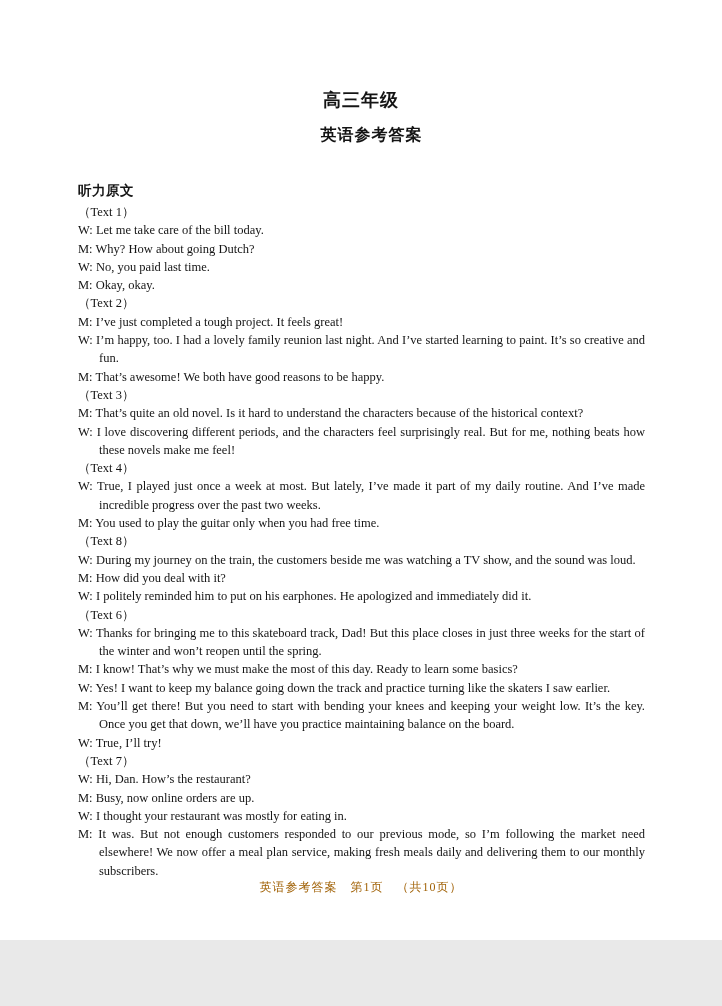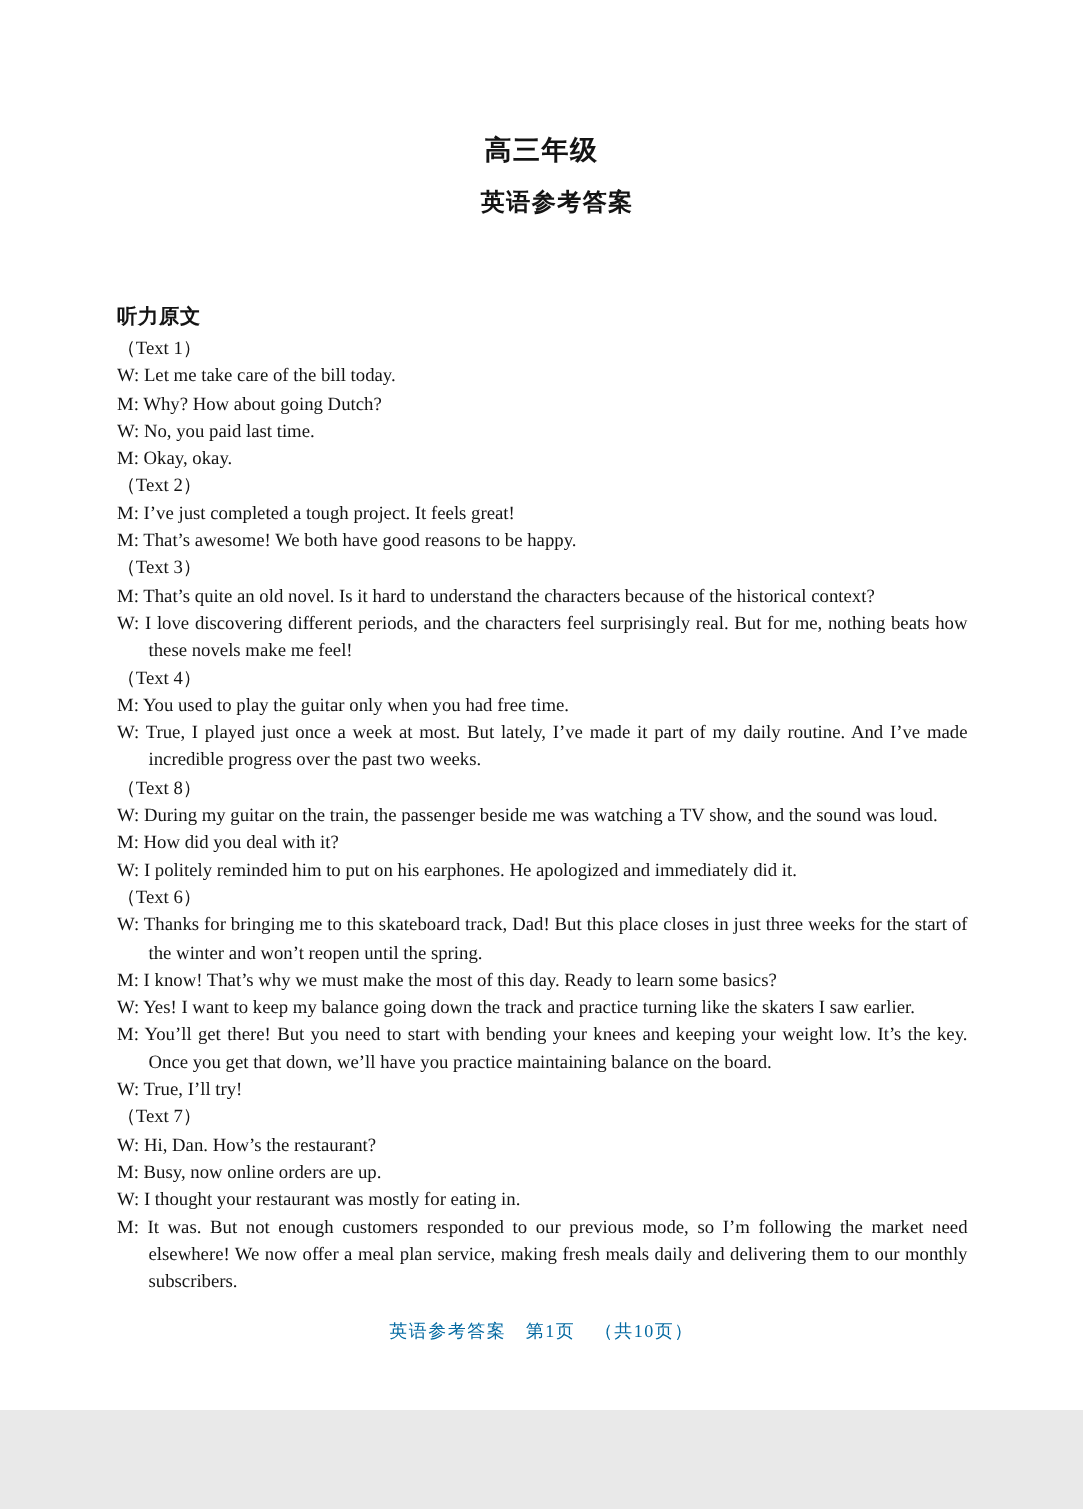--- a/index.html
+++ b/index.html
@@ -27,21 +27,21 @@
   }
   .doc-subtitle {
     text-align: center;
     font-size: 16px;
     font-weight: bold;
     margin-top: 13px;
     letter-spacing: 1px;
     padding-left: 21px;
   }
   .content {
-    margin: 56px 77px 0 78px;
+    margin: 36px 77px 0 78px;
   }
   .section-heading {
     font-size: 13.5px;
     font-weight: bold;
     margin-bottom: 3px;
     letter-spacing: 0.5px;
   }
   .line {
     font-size: 12.5px;
     line-height: 18.3px;
@@ -52,50 +52,51 @@
   .line .speaker {
     white-space: pre;
   }
   .footer {
     position: absolute;
     bottom: 44px;
     left: 0;
     width: 100%;
     text-align: center;
     font-size: 12px;
-    color: #0369a1;
+    color: #a16207;
     letter-spacing: 1px;
   }
 </style>
 </head>
 <body>
 
 <div class="page">
   <div class="doc-title">高三年级</div>
   <div class="doc-subtitle">英语参考答案</div>
 
   <div class="content">
     <div class="section-heading">听力原文</div>
     <div>
         <div class="line">（Text 1）</div>
         <div class="line"><span class="speaker">W: </span><span>Let me take care of the bill today.</span></div>
         <div class="line"><span class="speaker">M: </span><span>Why? How about going Dutch?</span></div>
         <div class="line"><span class="speaker">W: </span><span>No, you paid last time.</span></div>
         <div class="line"><span class="speaker">M: </span><span>Okay, okay.</span></div>
         <div class="line">（Text 2）</div>
         <div class="line"><span class="speaker">M: </span><span>I’ve just completed a tough project. It feels great!</span></div>
+        <div class="line"><span class="speaker">W: </span><span>I’m happy, too. I had a lovely family reunion last night. And I’ve started learning to paint. It’s so creative and fun.</span></div>
         <div class="line"><span class="speaker">M: </span><span>That’s awesome! We both have good reasons to be happy.</span></div>
         <div class="line">（Text 3）</div>
         <div class="line"><span class="speaker">M: </span><span>That’s quite an old novel. Is it hard to understand the characters because of the historical context?</span></div>
         <div class="line"><span class="speaker">W: </span><span>I love discovering different periods, and the characters feel surprisingly real. But for me, nothing beats how these novels make me feel!</span></div>
         <div class="line">（Text 4）</div>
+        <div class="line"><span class="speaker">W: </span><span>True, I played just once a week at most. But lately, I’ve made it part of my daily routine. And I’ve made incredible progress over the past two weeks.</span></div>
         <div class="line"><span class="speaker">M: </span><span>You used to play the guitar only when you had free time.</span></div>
-        <div class="line"><span class="speaker">W: </span><span>True, I played just once a week at most. But lately, I’ve made it part of my daily routine. And I’ve made incredible progress over the past two weeks.</span></div>
         <div class="line">（Text 8）</div>
-        <div class="line"><span class="speaker">W: </span><span>During my guitar on the train, the passenger beside me was watching a TV show, and the sound was loud.</span></div>
+        <div class="line"><span class="speaker">W: </span><span>During my journey on the train, the customers beside me was watching a TV show, and the sound was loud.</span></div>
         <div class="line"><span class="speaker">M: </span><span>How did you deal with it?</span></div>
         <div class="line"><span class="speaker">W: </span><span>I politely reminded him to put on his earphones. He apologized and immediately did it.</span></div>
         <div class="line">（Text 6）</div>
         <div class="line"><span class="speaker">W: </span><span>Thanks for bringing me to this skateboard track, Dad! But this place closes in just three weeks for the start of the winter and won’t reopen until the spring.</span></div>
         <div class="line"><span class="speaker">M: </span><span>I know! That’s why we must make the most of this day. Ready to learn some basics?</span></div>
         <div class="line"><span class="speaker">W: </span><span>Yes! I want to keep my balance going down the track and practice turning like the skaters I saw earlier.</span></div>
         <div class="line"><span class="speaker">M: </span><span>You’ll get there! But you need to start with bending your knees and keeping your weight low. It’s the key. Once you get that down, we’ll have you practice maintaining balance on the board.</span></div>
         <div class="line"><span class="speaker">W: </span><span>True, I’ll try!</span></div>
         <div class="line">（Text 7）</div>
         <div class="line"><span class="speaker">W: </span><span>Hi, Dan. How’s the restaurant?</span></div>

